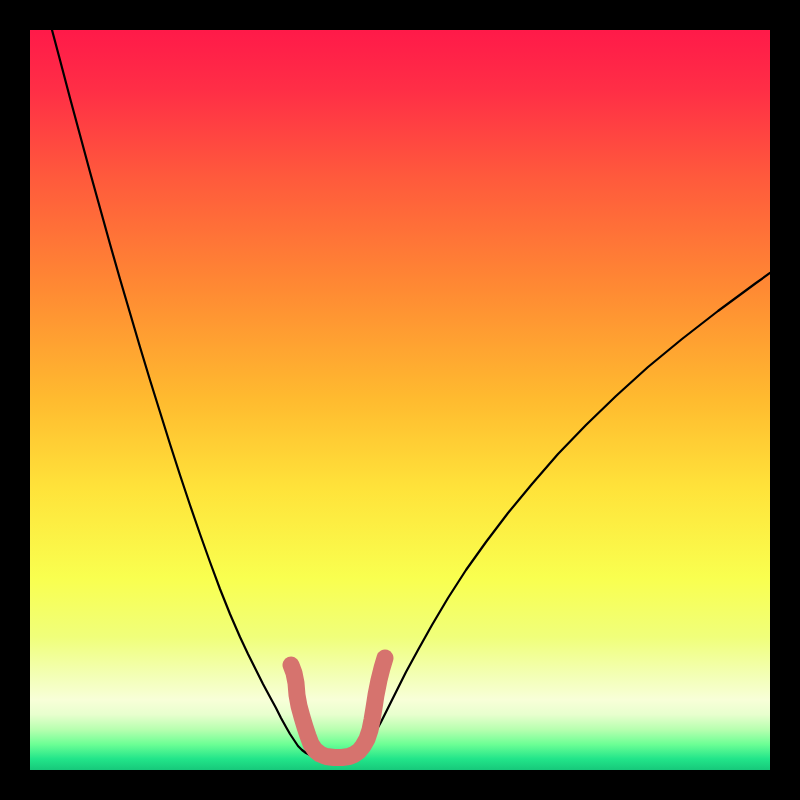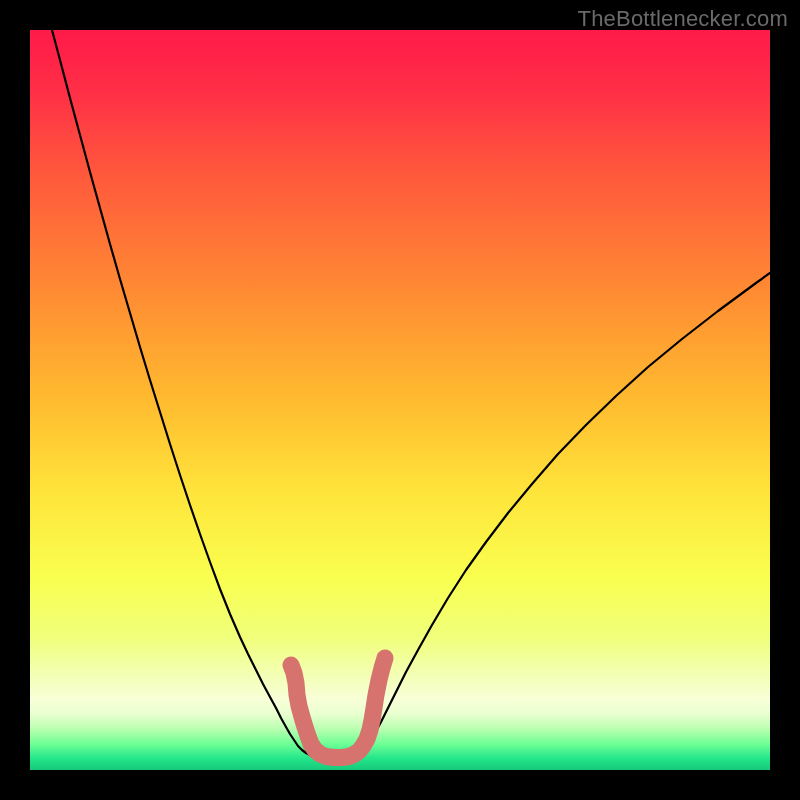--- a/index.html
+++ b/index.html
@@ -44,21 +44,20 @@
   svg.curves {
     position: absolute;
     inset: 0;
   }
 </style>
 </head>
 <body>
 
 <div class="frame">
 
-  <div class="watermark">TheBottlenecker.com</div>
 
   <div class="plot">
     <svg class="gradient" viewBox="0 0 740 740" preserveAspectRatio="none" width="740" height="740">
       <defs>
         <linearGradient id="bg-grad" x1="0" y1="0" x2="0" y2="1">
             <stop offset="0%" stop-color="#ff1a49"></stop>
             <stop offset="8%" stop-color="#ff2e46"></stop>
             <stop offset="20%" stop-color="#ff5a3c"></stop>
             <stop offset="35%" stop-color="#ff8a33"></stop>
             <stop offset="50%" stop-color="#ffbb2f"></stop>

